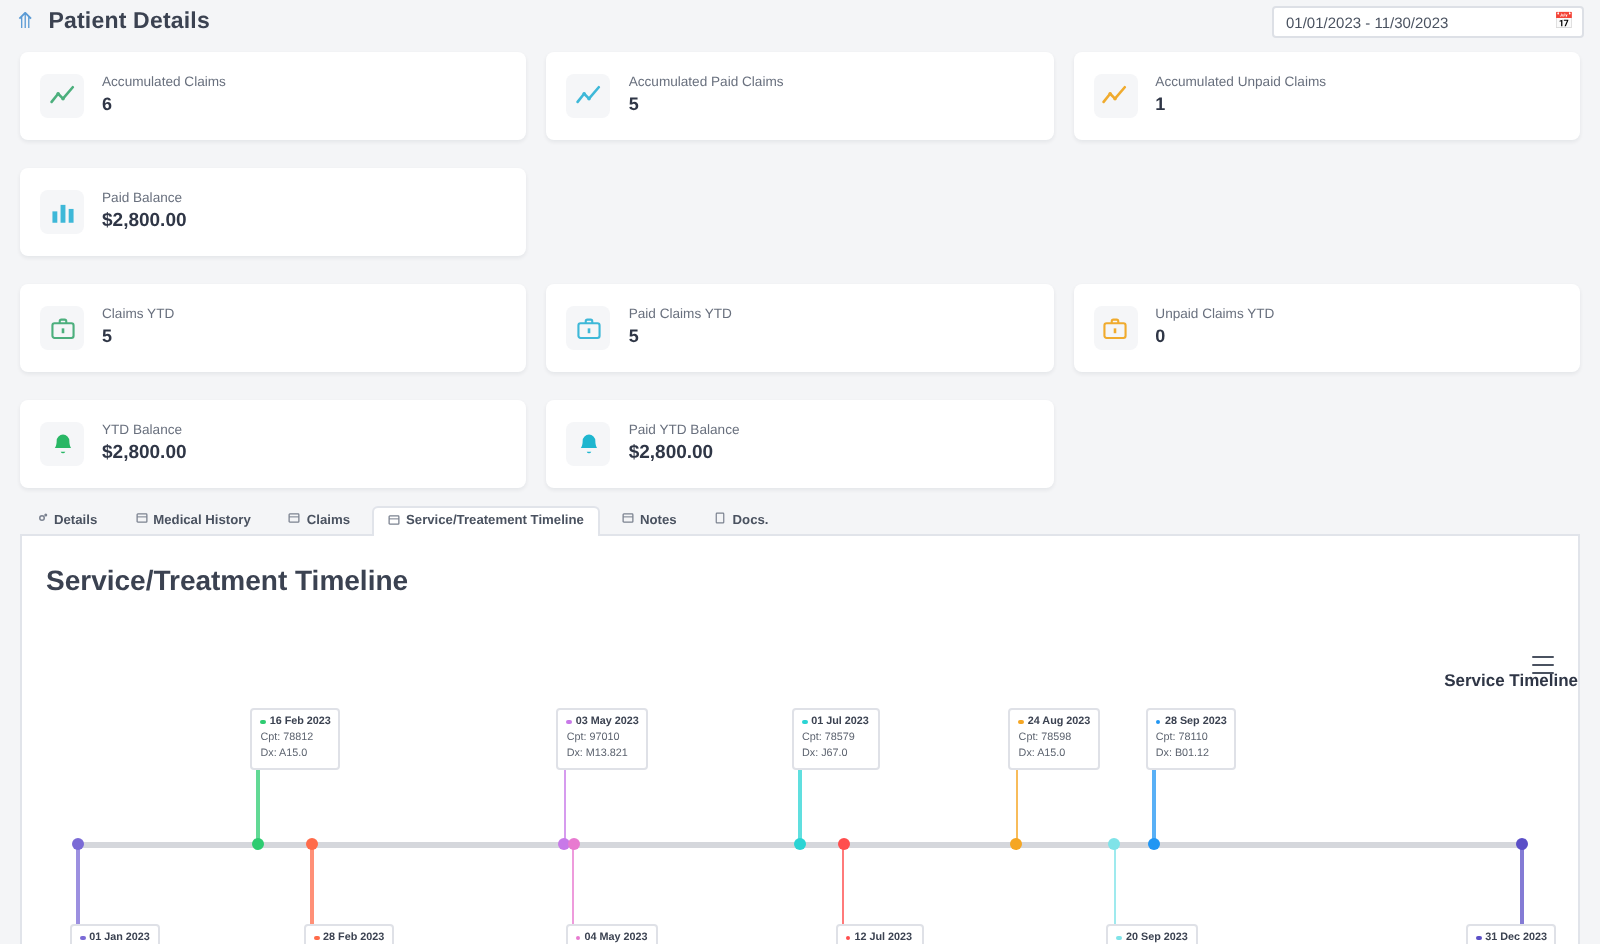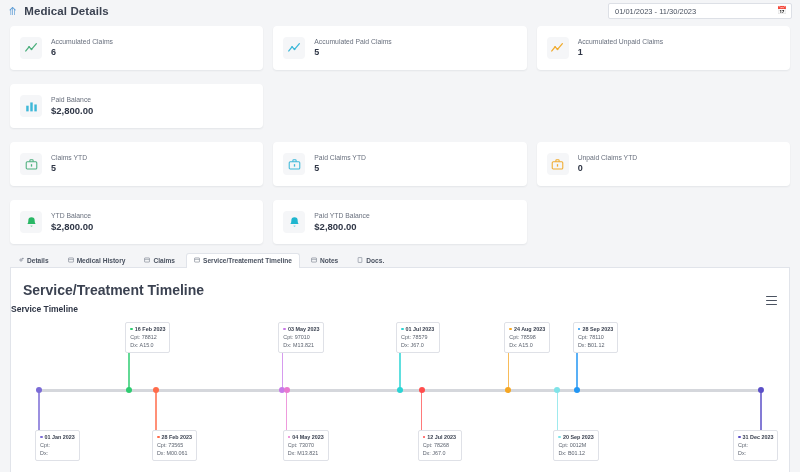--- a/index.html
+++ b/index.html
@@ -35,21 +35,21 @@
     letter-spacing: .1px;
   }
   .topbar-spacer { flex: 1; }
   .daterange {
     display: flex;
     align-items: center;
     background: #fff;
     border: 1px solid #dde0e6;
     border-radius: 2px;
     height: 16px;
-    width: 184px;
+    width: 156px;
     padding: 0 4px 0 6px;
     font-size: 7.5px;
     color: #4a5260;
     justify-content: space-between;
   }
   .daterange .cal-icon {
     font-size: 8px; color: #9aa1ad; line-height: 1;
   }
 
   
@@ -134,22 +134,22 @@
     overflow: hidden;
   }
   .panel-title {
     font-size: 14px;
     font-weight: 600;
     color: #3b4251;
     padding: 14px 0 0 12px;
   }
   .chart-head {
     position: relative;
-    text-align: left;
-    margin-top: 0;
+    text-align: right;
+    margin-top: 32px;
   }
   .chart-title {
     font-size: 8.5px;
     font-weight: 700;
     color: #2f3646;
   }
   .burger {
     position: absolute;
     right: 12px; top: -2px;
     width: 11px; height: 9px;
@@ -210,21 +210,21 @@
   }
   .tl-box .l2 { color: #5c636f; }
 </style>
 </head>
 <body>
 
 <div class="page">
 
   <div class="topbar">
     <span class="back-icon">⤊</span>
-    <span class="page-title">Medical Details</span>
+    <span class="page-title">Patient Details</span>
     <span class="topbar-spacer"></span>
     <div class="daterange">
       <span>01/01/2023 - 11/30/2023</span>
       <span class="cal-icon">📅</span>
     </div>
   </div>
 
   <div class="kpi-grid" id="kpi-row-1">
       <div class="kpi-card">
         <div class="kpi-icon">

